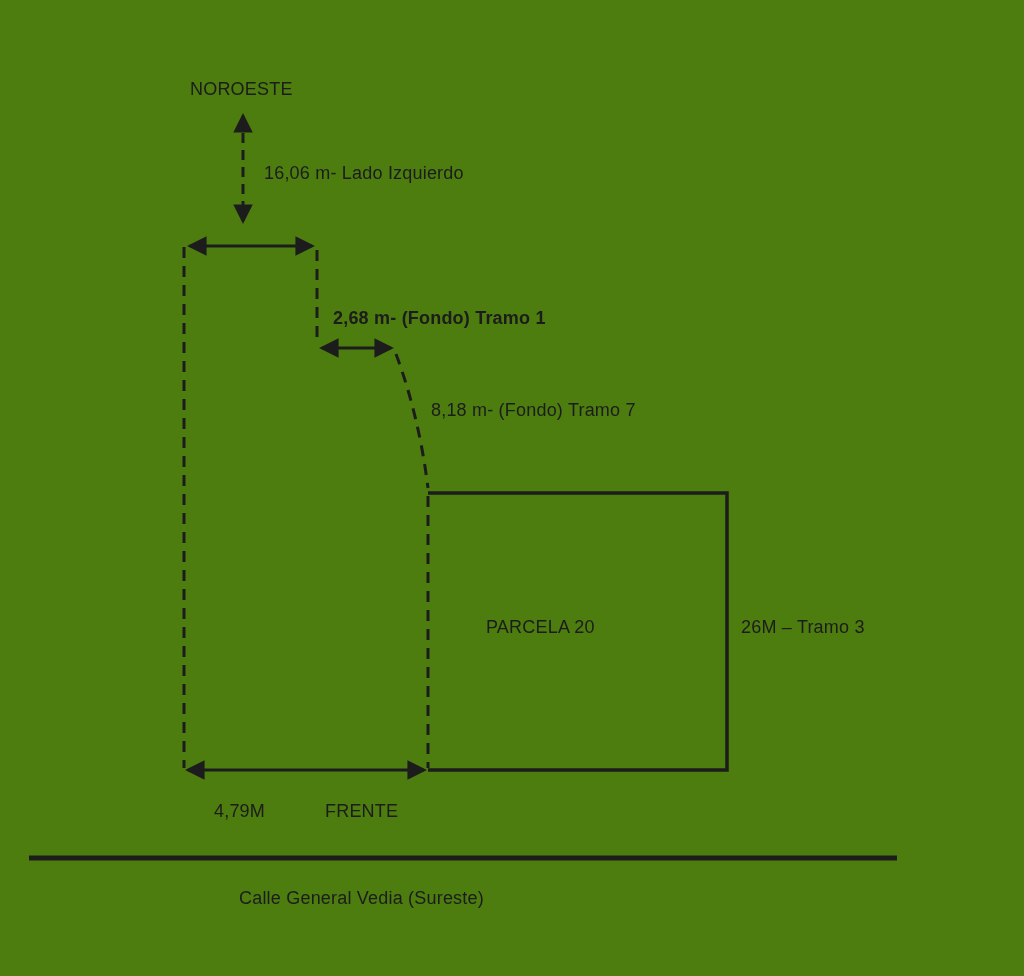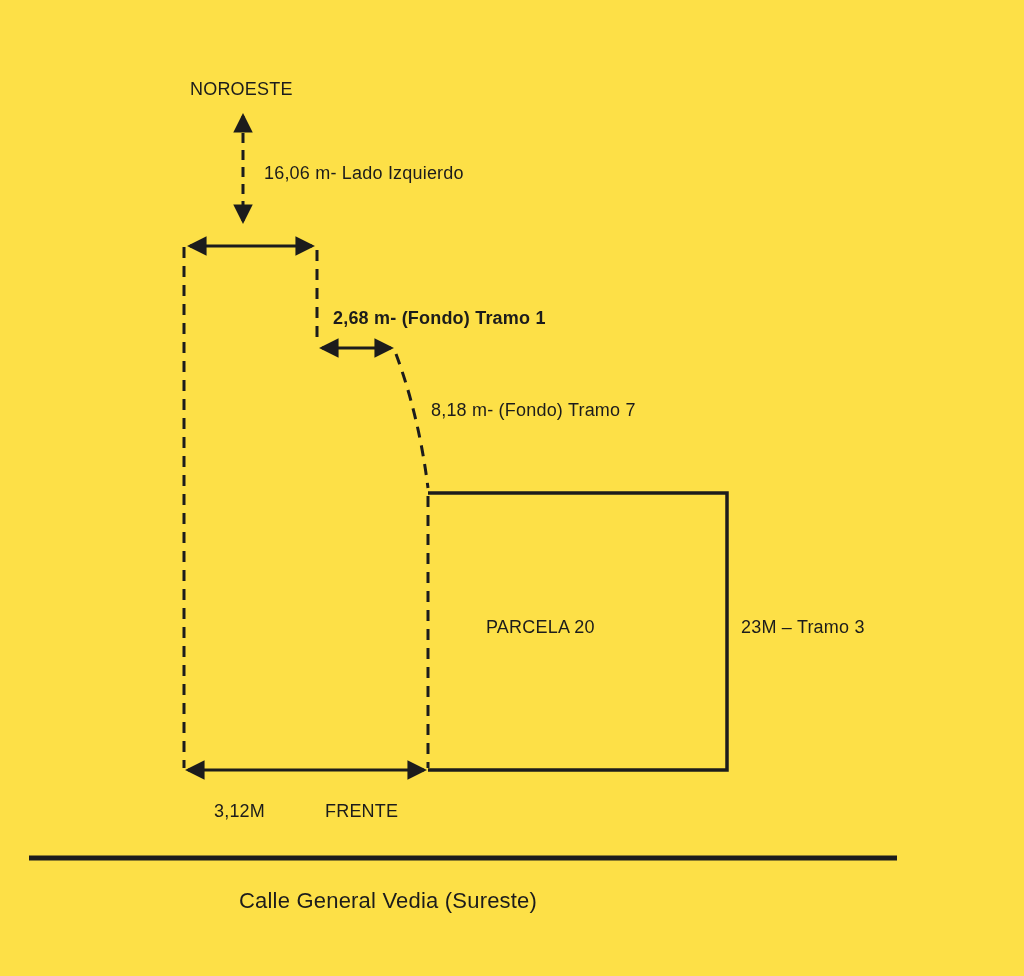--- a/index.html
+++ b/index.html
@@ -5,37 +5,37 @@
   :root { --line: #1c1c1c; }
   html, body {
     margin: 0;
     padding: 0;
     background: #ffffff;
   }
   #canvas {
     position: relative;
     width: 1024px;
     height: 976px;
-    background: #fde047;
+    background: #4d7c0f;
     overflow: hidden;
     font-family: "Liberation Sans", sans-serif;
   }
   #diagram-svg {
     position: absolute;
     left: 0;
     top: 0;
   }
   .label {
     position: absolute;
     color: #1c1c1c;
     font-size: 18px;
     white-space: nowrap;
     letter-spacing: 0.2px;
   }
-  .street-label { font-size: 22px; }
+  .street-label { font-size: 18px; }
 </style>
 </head>
 <body>
 
 <div id="canvas">
 
   <svg id="diagram-svg" width="1024" height="976" viewBox="0 0 1024 976">
     <defs>
       <marker id="arrow" viewBox="0 0 10 10" refX="8.5" refY="5" markerWidth="6.5" markerHeight="6.5" orient="auto-start-reverse">
         <path d="M0,0 L10,5 L0,10 z" fill="#1c1c1c"></path>
@@ -66,21 +66,21 @@
   <div class="label" style="left:190px; top:79px;">NOROESTE</div>
 
   <div class="label" style="left:264px; top:163px;">16,06 m- Lado Izquierdo</div>
 
   <div class="label" style="left:333px; top:308px;font-weight:bold;">2,68 m- (Fondo) Tramo 1</div>
 
   <div class="label" style="left:431px; top:400px;">8,18 m- (Fondo) Tramo 7</div>
 
   <div class="label" style="left:486px; top:617px;">PARCELA 20</div>
 
-  <div class="label" style="left:741px; top:617px;">23M – Tramo 3</div>
+  <div class="label" style="left:741px; top:617px;">26M – Tramo 3</div>
 
-  <div class="label" style="left:214px; top:801px;">3,12M</div>
+  <div class="label" style="left:214px; top:801px;">4,79M</div>
 
   <div class="label" style="left:325px; top:801px;">FRENTE</div>
 
   <div class="label street-label" style="left:239px; top:888px;">Calle General Vedia (Sureste)</div>
 
 </div>
 
 </body></html>

